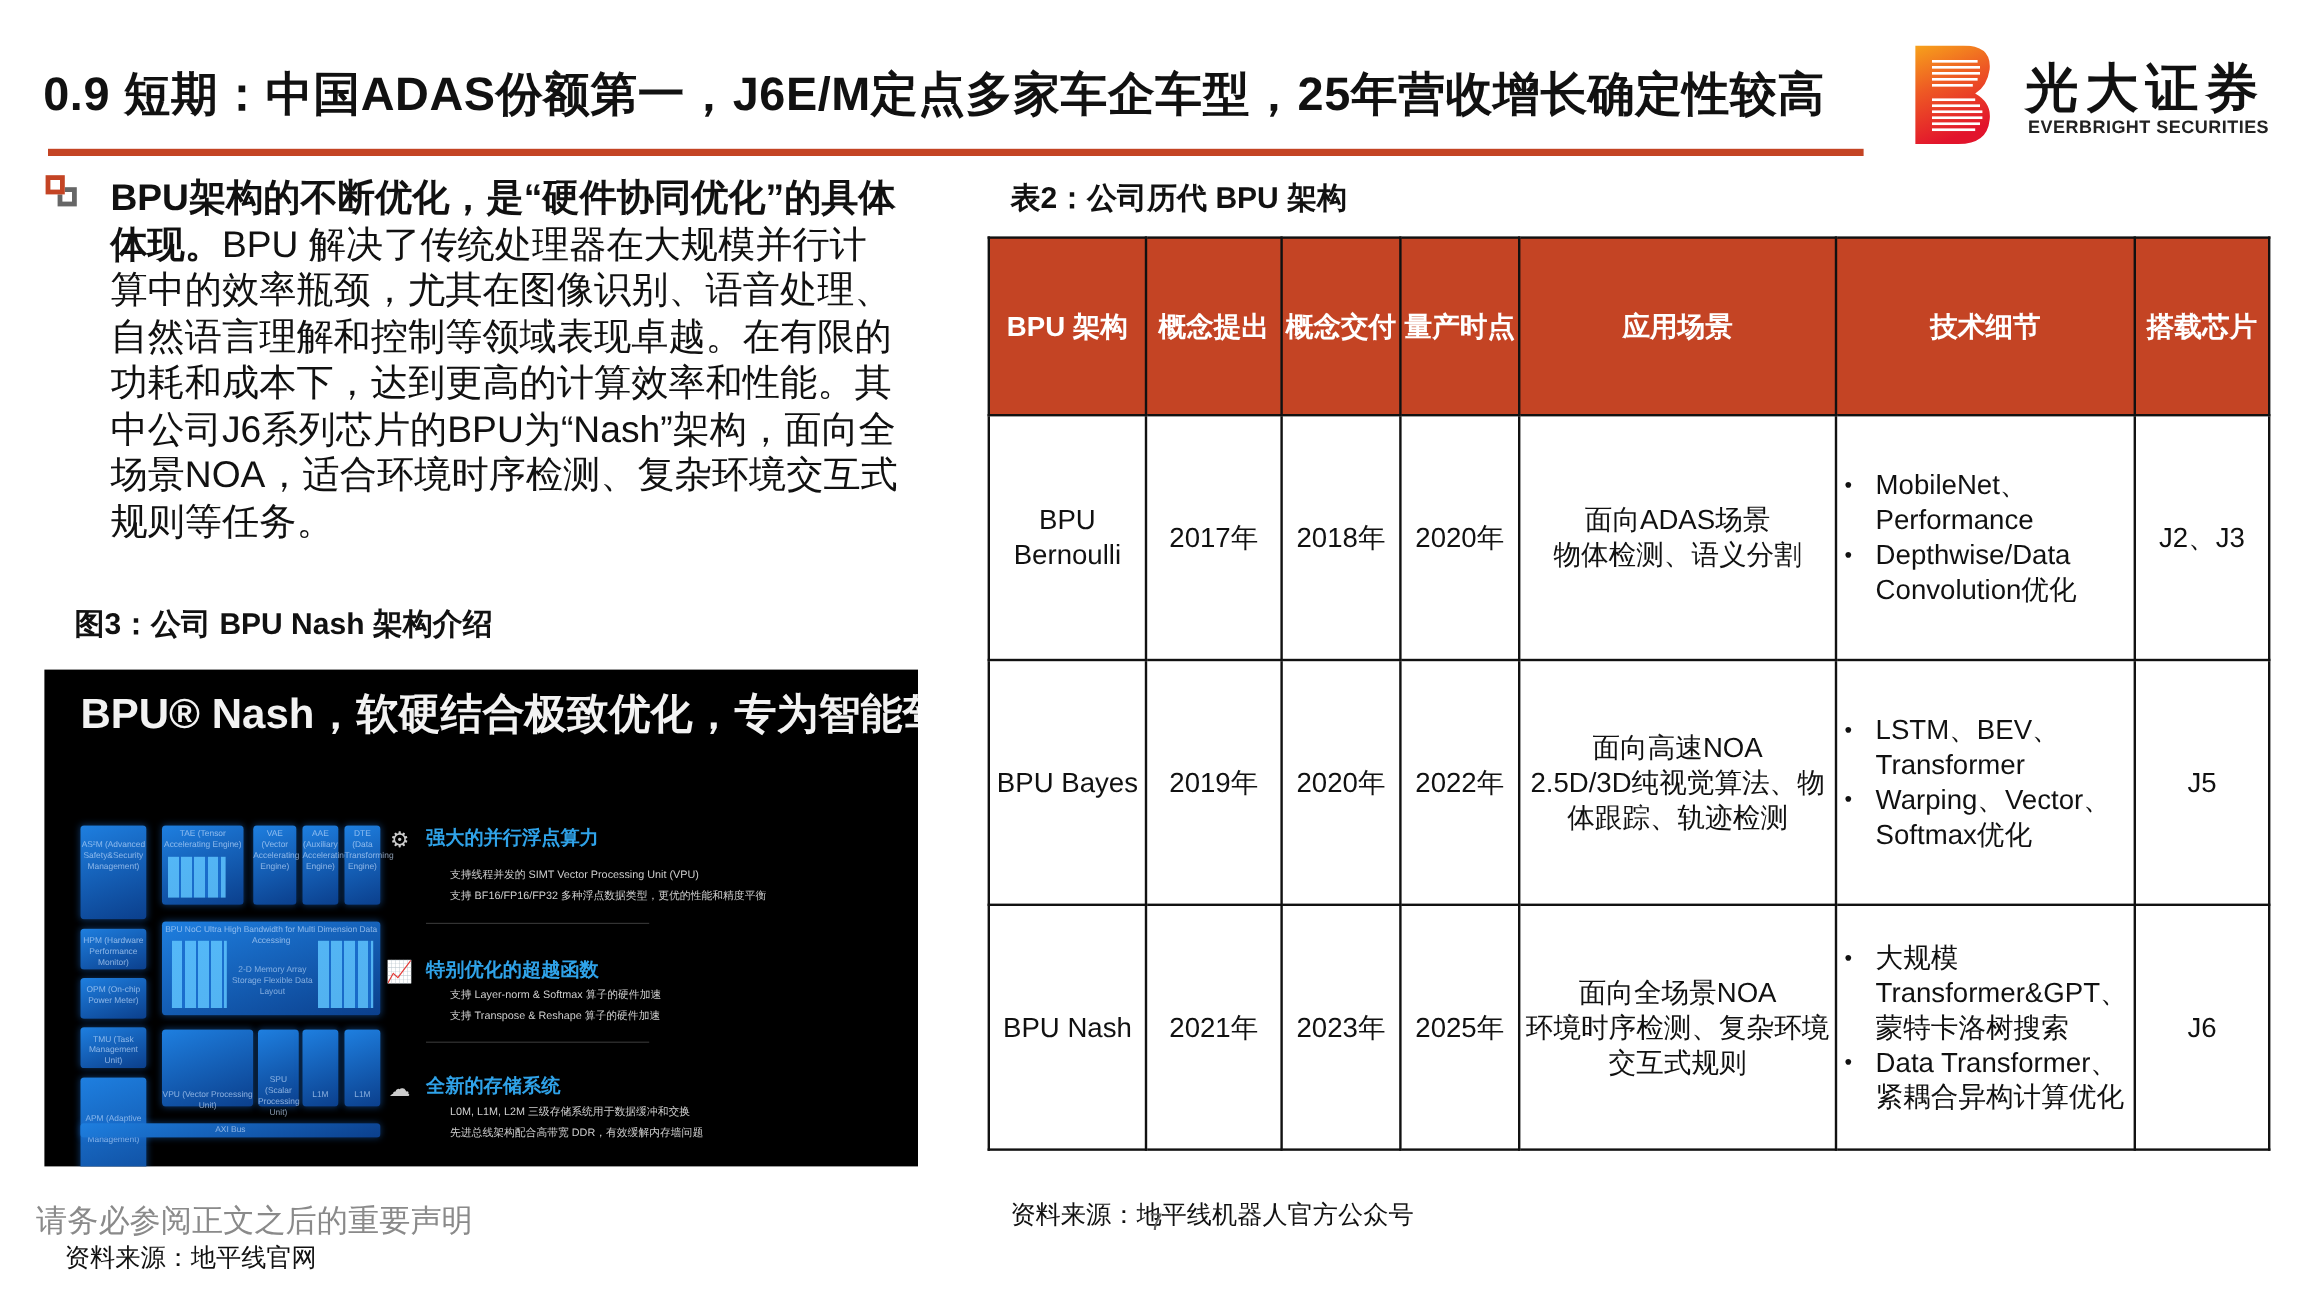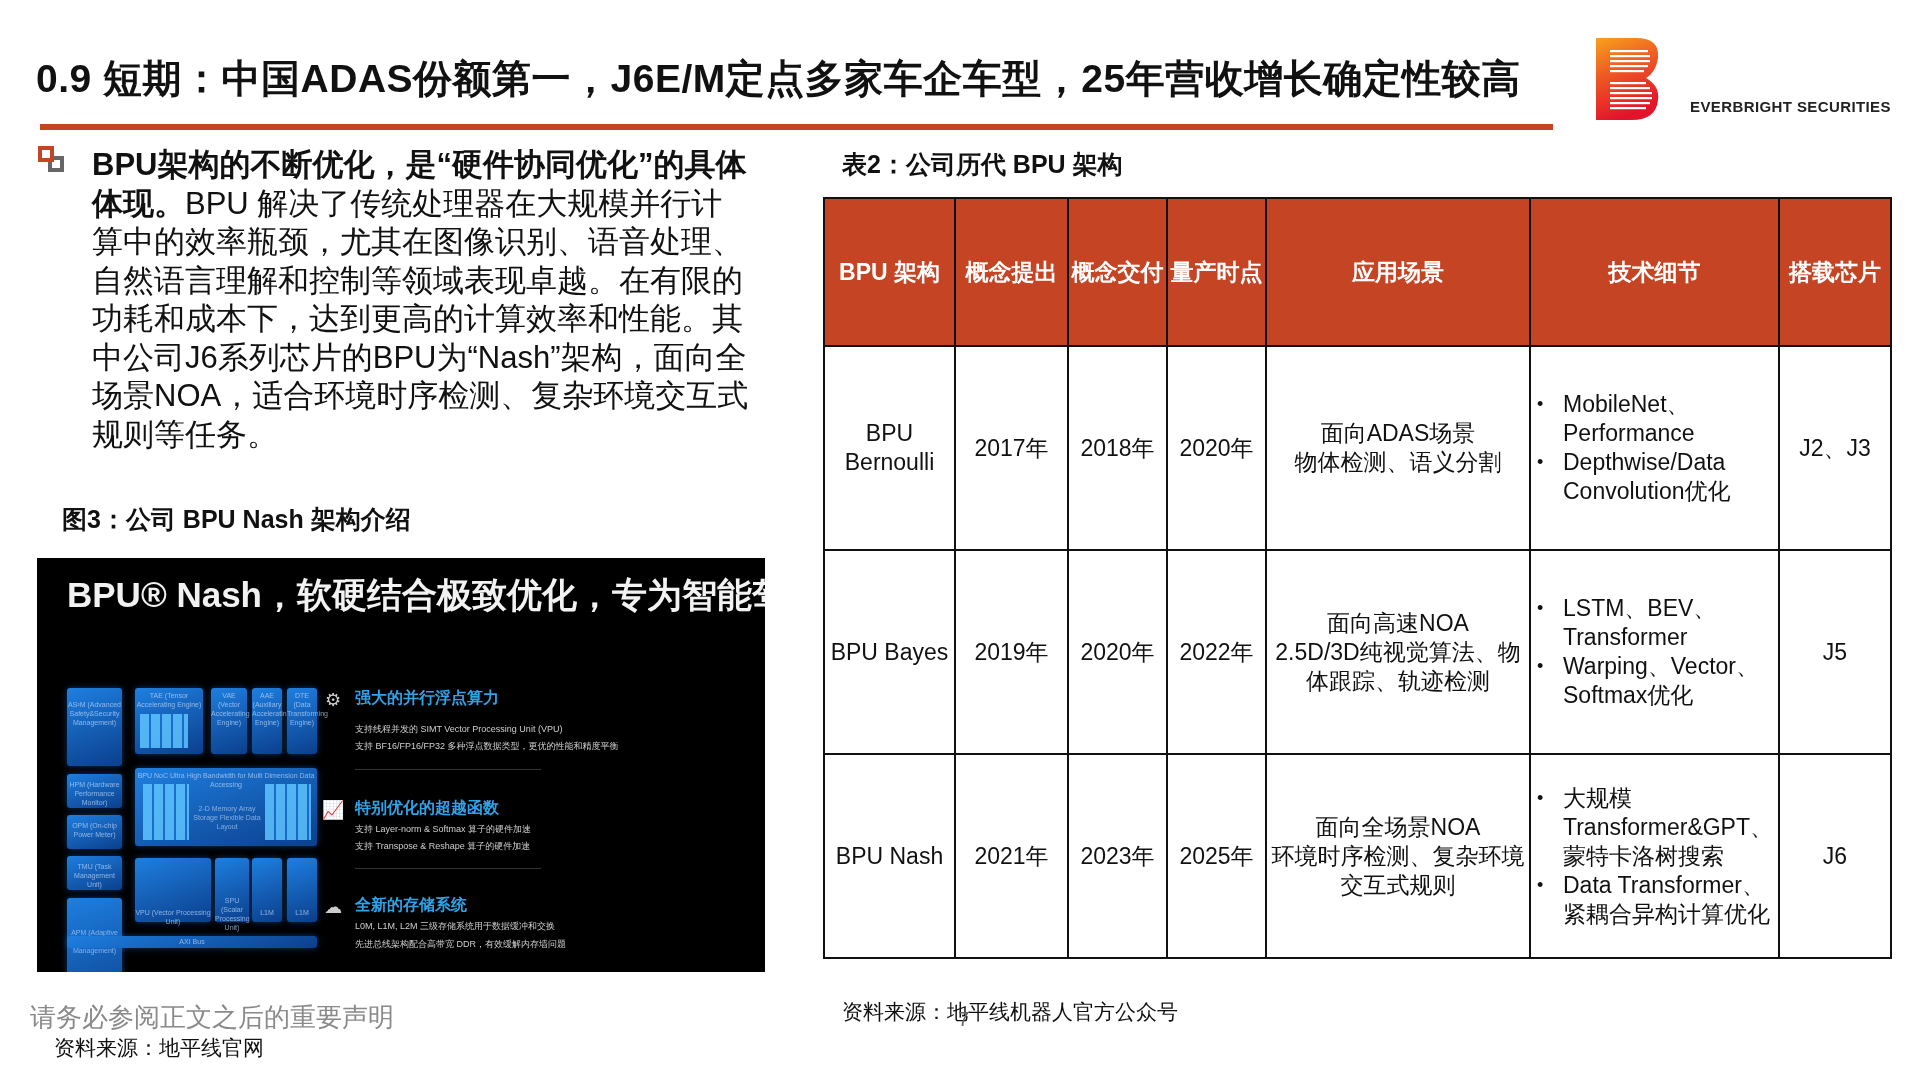--- a/index.html
+++ b/index.html
@@ -20,21 +20,21 @@
   .para b { font-weight:bold; }
 
   .fig-caption { left:62px; top:503px; font-size:25px; font-weight:bold; color:#111; white-space:nowrap; }
   .fig { left:37px; top:558px; width:728px; height:414px; background:#000; overflow:hidden; }
   .fig-title { position:absolute; left:30px; top:14px; font-size:35px; font-weight:bold; color:#f2f2f2; white-space:nowrap; }
   .blk { position:absolute; background:linear-gradient(160deg,#1e7fe0,#0b3f8c); border-radius:3px; box-shadow:0 0 6px rgba(30,120,230,0.45); }
   .blk span { display:block; text-align:center; color:rgba(200,225,255,0.65); font-size:7px; line-height:9px; padding-top:12px; }
   .cells { position:absolute; background:repeating-linear-gradient(90deg,#5ec4ff 0 9px,#1b6fd0 9px 11px); opacity:0.85; }
   .feat-icon { position:absolute; width:22px; height:22px; color:#ccc; font-size:18px; line-height:22px; text-align:center; }
   .feat-h { position:absolute; font-size:16px; font-weight:bold; color:#2fa2e8; white-space:nowrap; }
-  .feat-t { position:absolute; font-size:9px; color:#cfcfcf; white-space:nowrap; }
+  .feat-t { position:absolute; font-size:9px; color:#cfcfcf; white-space:nowrap;margin-left:20px; }
   .feat-rule { position:absolute; height:1px; background:#333; width:186px; }
 
   .src { font-size:21px; color:#111; white-space:nowrap; }
   .disclaimer { left:30px; top:1000px; font-size:26px; color:#8a8a8a; white-space:nowrap; }
   .page-num { left:958px; top:1008px; font-size:20px; color:#666; }
 
   .tbl-caption { left:842px; top:148px; font-size:25px; font-weight:bold; color:#111; white-space:nowrap; }
   table.bpu { position:absolute; left:823px; top:197px; border-collapse:collapse; table-layout:fixed; width:1067px; }
   table.bpu th, table.bpu td { border:2.5px solid #111; padding:0; text-align:center; vertical-align:middle; }
   table.bpu th { background:#C44424; color:#fff; font-size:23px; font-weight:bold; height:146px; white-space:nowrap; }
@@ -68,20 +68,21 @@
       <rect x="14" y="27" width="38" height="2.2"></rect>
       <rect x="14" y="32" width="34" height="2.2"></rect>
       <rect x="14" y="44" width="36" height="2.2"></rect>
       <rect x="14" y="49" width="40" height="2.2"></rect>
       <rect x="14" y="54" width="42" height="2.2"></rect>
       <rect x="14" y="59" width="42" height="2.2"></rect>
       <rect x="14" y="64" width="40" height="2.2"></rect>
       <rect x="14" y="69" width="36" height="2.2"></rect>
     </g>
   </svg>
+  <div class="logo-cn">光大证券</div>
   <div class="logo-en">EVERBRIGHT SECURITIES</div>
 </div>
 
 <div class="abs bullet-icon">
   <div class="sq2"></div>
     <div class="sq1"></div>
 </div>
 <div class="abs para"><b>BPU架构的不断优化，是“硬件协同优化”的具体体现。</b><span>BPU 解决了传统处理器在大规模并行计算中的效率瓶颈，尤其在图像识别、语音处理、自然语言理解和控制等领域表现卓越。在有限的功耗和成本下，达到更高的计算效率和性能。其中公司J6系列芯片的BPU为“Nash”架构，面向全场景NOA，适合环境时序检测、复杂环境交互式规则等任务。</span></div>
 
 <div class="abs fig-caption">图3：公司 BPU Nash 架构介绍</div>

